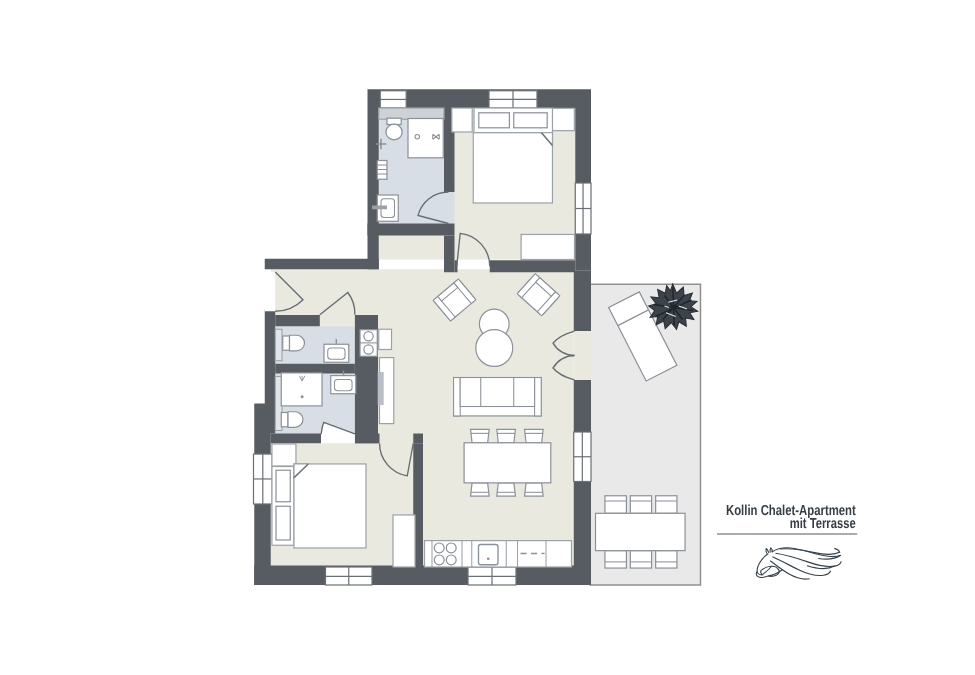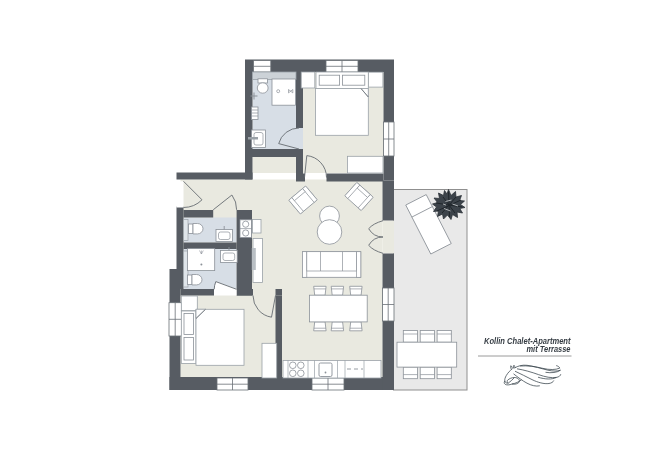--- a/index.html
+++ b/index.html
@@ -1,16 +1,16 @@
 <!DOCTYPE html>
 <html><head>
 <meta charset="utf-8">
 <style>
 html,body{margin:0;padding:0;background:#ffffff;}
-#c{width:650px;height:450px;position:relative;font-family:"Liberation Sans",sans-serif;font-style:italic;}
+#c{width:650px;height:450px;position:relative;font-family:"Liberation Sans",sans-serif;}
 </style>
 </head>
 <body>
 <div id="c">
 <svg width="650" height="450" viewBox="0 0 650 450" xmlns="http://www.w3.org/2000/svg">
 <rect x="0" y="0" width="650" height="450" fill="#ffffff"></rect>
 
 <g>
 <rect x="393.5" y="189.5" width="73.5" height="200.5" fill="#e9e9e9" stroke="#8f8f8f" stroke-width="1"></rect>
 </g>

